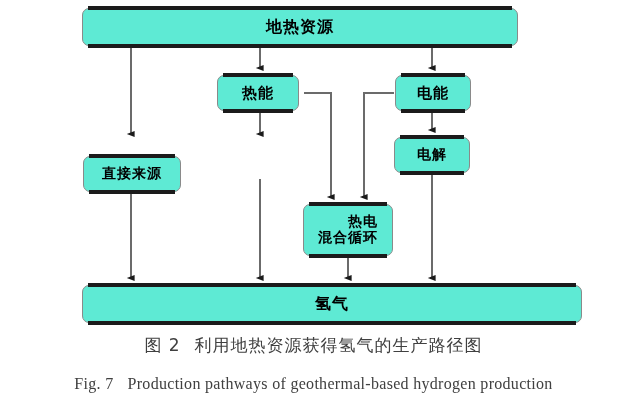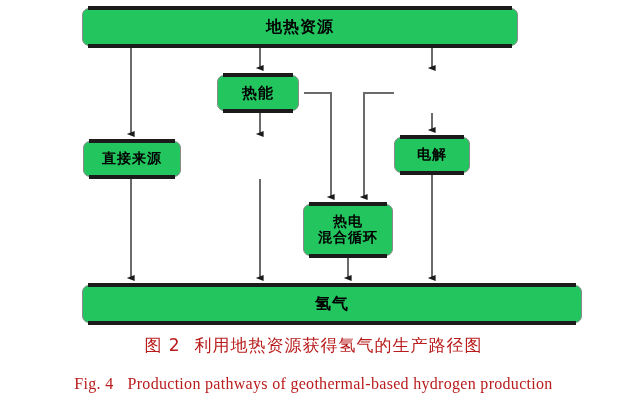--- a/index.html
+++ b/index.html
@@ -21,27 +21,27 @@
   #flow-svg {
     position: absolute;
     left: 0;
     top: 0;
     width: 627px;
     height: 330px;
   }
   .node {
     position: absolute;
     box-sizing: border-box;
-    background: #22c55e;
+    background: #5eead4;
     border: 1px solid #8a8a8a;
     border-radius: 7px;
     display: flex;
     align-items: center;
     justify-content: center;
-    text-align: center;
+    text-align: right;
     color: #000000;
     font-weight: bold;
     letter-spacing: 1px;
     z-index: 3;
   }
   .node .shadow-top,
   .node .shadow-bot {
     position: absolute;
     left: 5px;
     right: 5px;
@@ -64,21 +64,21 @@
   }
   #node-thermal {
     left: 217px; top: 75px; width: 82px; height: 36px;
     font-size: 15px;
   }
   #node-electric {
     left: 395px; top: 75px; width: 76px; height: 36px;
     font-size: 15px;
   }
   #node-direct {
-    left: 83px; top: 141px; width: 98px; height: 36px;
+    left: 83px; top: 156px; width: 98px; height: 36px;
     font-size: 14px;
   }
   #node-thermochem {
     left: 204px; top: 141px; width: 113px; height: 36px;
     font-size: 14px;
   }
   #node-electrolysis {
     left: 394px; top: 137px; width: 76px; height: 36px;
     font-size: 14px;
   }
@@ -89,21 +89,21 @@
   #node-hydrogen {
     left: 82px; top: 285px; width: 500px; height: 38px;
     font-size: 16px;
   }
 
   .caption {
     position: absolute;
     left: 0;
     width: 627px;
     text-align: center;
-    color: #b91c1c;
+    color: #404040;
   }
   #caption-cn {
     top: 334px;
     font-size: 17px;
     font-family: "DejaVu Sans", "Liberation Sans", sans-serif;
     letter-spacing: 1px;
   }
   #caption-cn .cap-num { margin-right: 14px; }
   #caption-en {
     top: 375px;
@@ -155,20 +155,25 @@
     <span class="shadow-bot"></span>
     <span class="node-label">地热资源</span>
   </div>
 
   <div class="node" id="node-thermal">
     <span class="shadow-top"></span>
     <span class="shadow-bot"></span>
     <span class="node-label">热能</span>
   </div>
 
+  <div class="node" id="node-electric">
+    <span class="shadow-top"></span>
+    <span class="shadow-bot"></span>
+    <span class="node-label">电能</span>
+  </div>
 
   <div class="node" id="node-direct">
     <span class="shadow-top"></span>
     <span class="shadow-bot"></span>
     <span class="node-label">直接来源</span>
   </div>
 
 
   <div class="node" id="node-electrolysis">
     <span class="shadow-top"></span>
@@ -187,16 +192,16 @@
     <span class="shadow-top"></span>
     <span class="shadow-bot"></span>
     <span class="node-label">氢气</span>
   </div>
 
   <div class="caption" id="caption-cn">
     <span class="cap-num">图 2</span><span>利用地热资源获得氢气的生产路径图</span>
   </div>
 
   <div class="caption" id="caption-en">
-    <span class="cap-num">Fig. 4</span><span>Production pathways of geothermal-based hydrogen production</span>
+    <span class="cap-num">Fig. 7</span><span>Production pathways of geothermal-based hydrogen production</span>
   </div>
 
 </div>
 
 </body></html>

